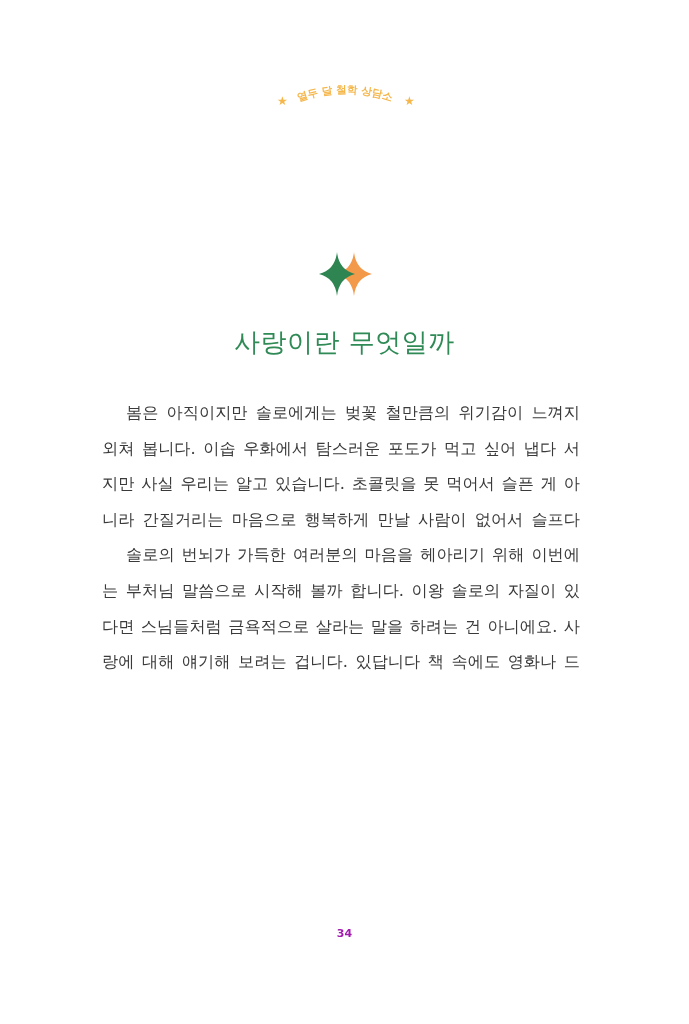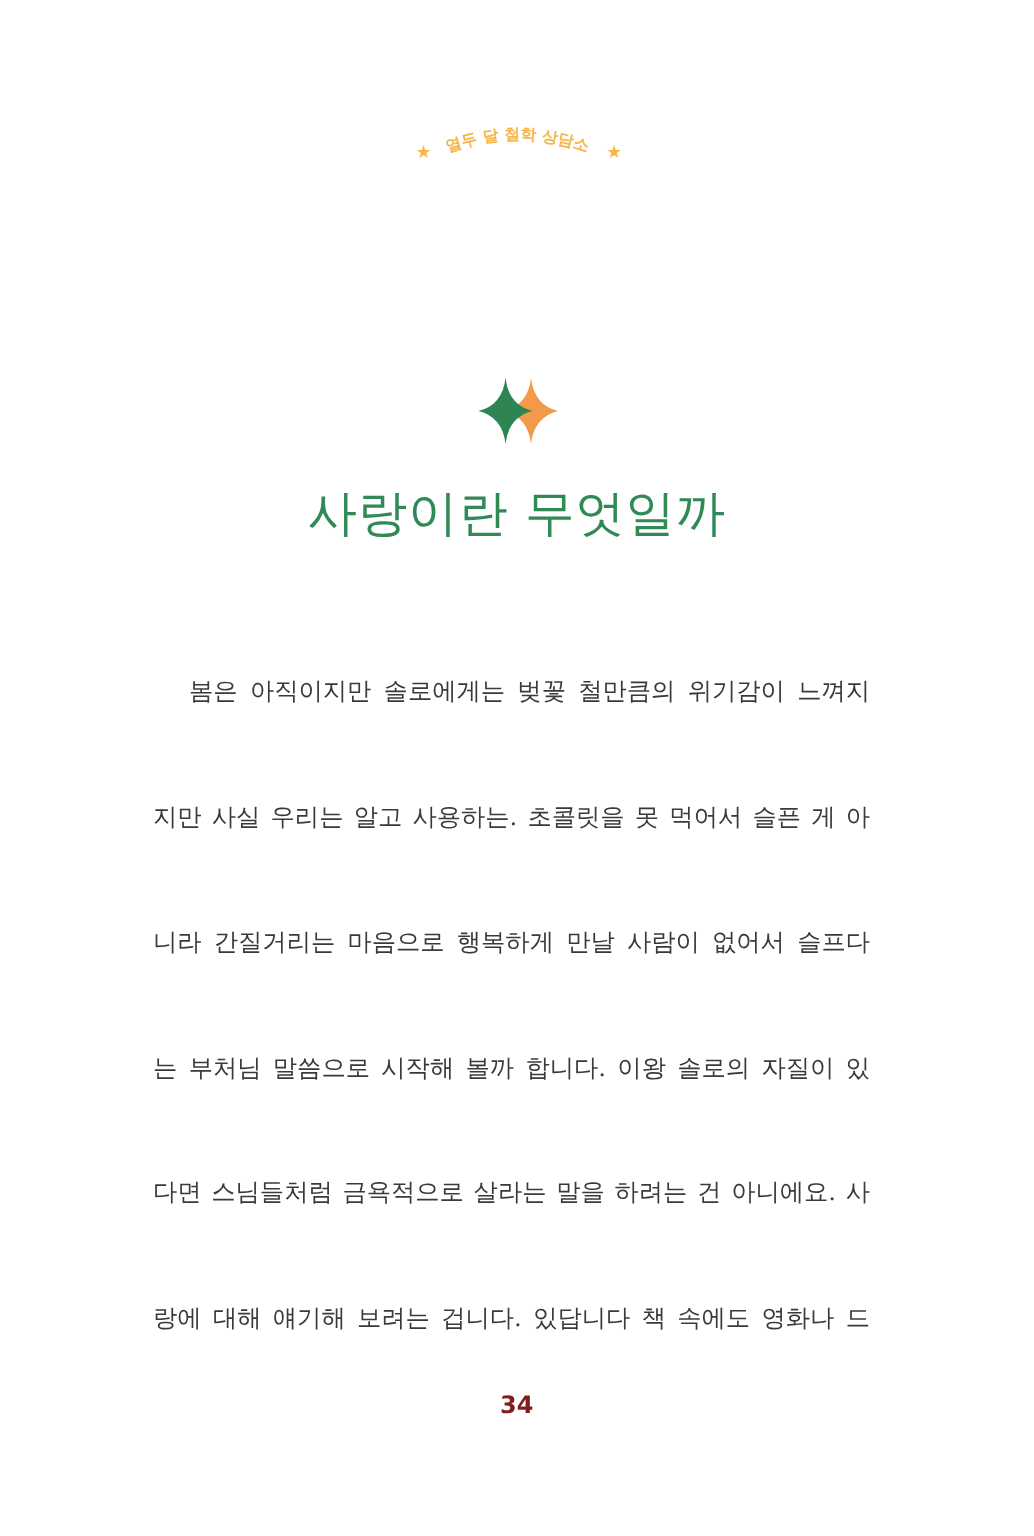--- a/index.html
+++ b/index.html
@@ -36,21 +36,21 @@
       display: block;
       margin: 0 auto;
     }
     .chapter-title {
       position: absolute;
       left: 0;
       top: 322px;
       width: 689px;
       text-align: center;
       font-family: "DejaVu Sans", "Liberation Sans", sans-serif;
-      font-size: 33px;
+      font-size: 26px;
       color: #2f8a56;
       letter-spacing: 0.5px;
       line-height: 40px;
     }
     .body-text {
       position: absolute;
       left: 102px;
       top: 395px;
       width: 478px;
       color: #3a3a3a;
@@ -59,38 +59,37 @@
       text-align: justify;
       text-align-last: justify;
       word-break: keep-all;
     }
     .body-text .line {
       display: block;
       white-space: nowrap;
       text-align: justify;
       text-align-last: justify;
       height: 35.6px;
-      margin-top: 48px;
     }
     .body-text .line.last {
       text-align-last: left;
     }
     .body-text .line.indent {
       padding-left: 24px;
     }
     .page-number {
       position: absolute;
       left: 0;
       top: 927px;
       width: 689px;
       text-align: center;
       font-family: "DejaVu Sans", "Liberation Sans", sans-serif;
       font-weight: bold;
-      font-size: 16px;
-      color: #7f1d1d;
+      font-size: 11px;
+      color: #a21caf;
     }
   </style>
 </head>
 <body>
 
 <div class="running-header">
   <svg width="160" height="40" viewBox="0 0 160 40">
     <defs>
       <path id="arcPath" d="M 22 32 Q 80 6 138 32" fill="none"></path>
     </defs>
@@ -107,23 +106,25 @@
     <path d="M 44 2 Q 46 20 62 24 Q 46 28 44 46 Q 42 28 26 24 Q 42 20 44 2 Z" fill="#f2994a"></path>
     <path d="M 27 2 Q 29 20 45 24 Q 29 28 27 46 Q 25 28 9 24 Q 25 20 27 2 Z" fill="#2e8552"></path>
   </svg>
 </div>
 
 <h1 class="chapter-title" style="margin:0;font-weight:normal;">사랑이란 무엇일까</h1>
 
 <div class="body-text">
   <div>
     <span class="line indent">봄은 아직이지만 솔로에게는 벚꽃 철만큼의 위기감이 느껴지</span>
-    <span class="line">지만 사실 우리는 알고 사용하는. 초콜릿을 못 먹어서 슬픈 게 아</span>
+    <span class="line">외쳐 봅니다. 이솝 우화에서 탐스러운 포도가 먹고 싶어 냅다 서</span>
+    <span class="line">지만 사실 우리는 알고 있습니다. 초콜릿을 못 먹어서 슬픈 게 아</span>
     <span class="line">니라 간질거리는 마음으로 행복하게 만날 사람이 없어서 슬프다</span>
   </div>
   <div>
+    <span class="line indent">솔로의 번뇌가 가득한 여러분의 마음을 헤아리기 위해 이번에</span>
     <span class="line">는 부처님 말씀으로 시작해 볼까 합니다. 이왕 솔로의 자질이 있</span>
     <span class="line">다면 스님들처럼 금욕적으로 살라는 말을 하려는 건 아니에요. 사</span>
     <span class="line">랑에 대해 얘기해 보려는 겁니다. 있답니다 책 속에도 영화나 드</span>
   </div>
 </div>
 
 <div class="page-number">34</div>
 
 </body></html>

